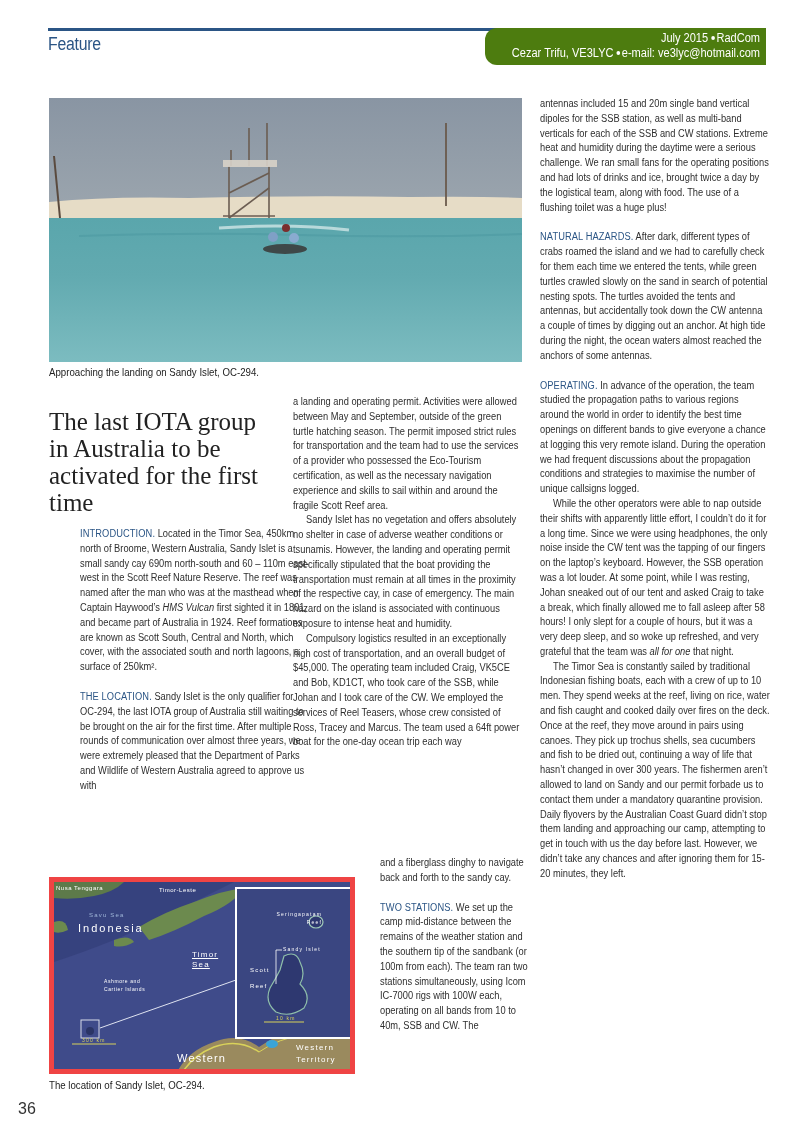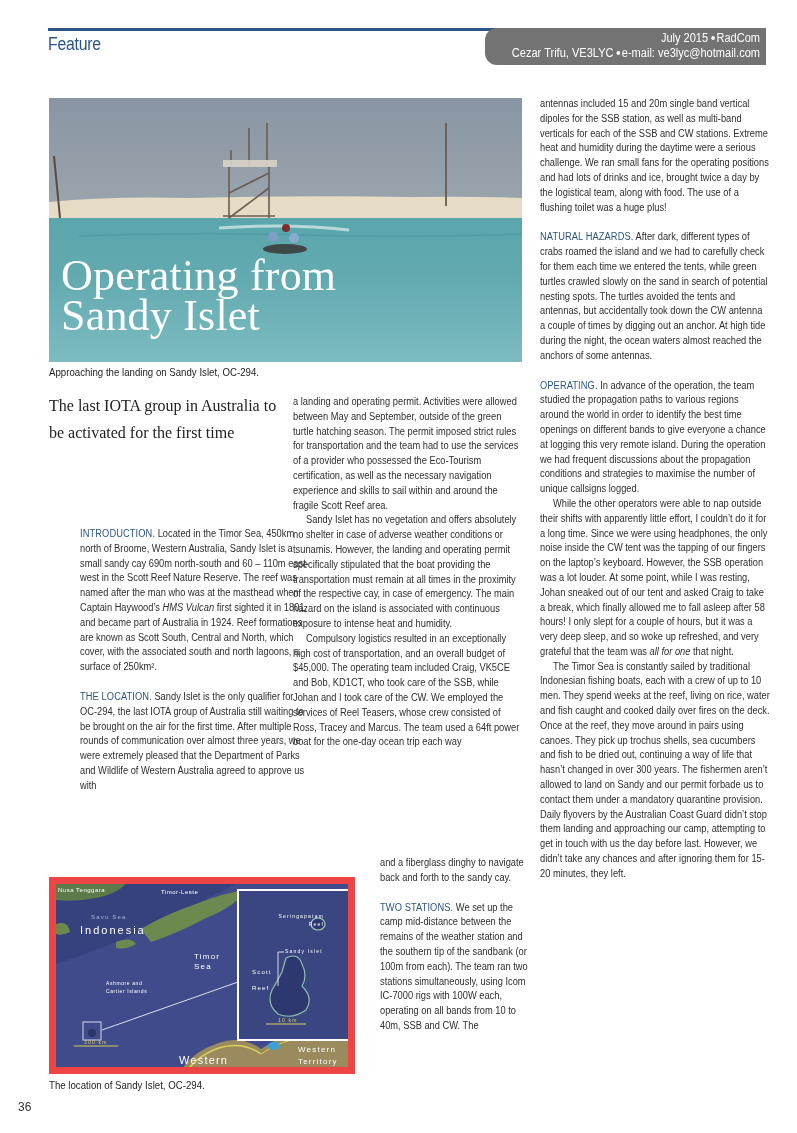--- a/index.html
+++ b/index.html
@@ -1,38 +1,38 @@
 <!DOCTYPE html>
 <html><head>
 <meta charset="utf-8">
 <style>
   html, body { margin:0; padding:0; background:#ffffff; }
   body { width:797px; height:1133px; position:relative; overflow:hidden; font-family:"Liberation Sans", sans-serif; color:#2a2a2a; }
   .topline { position:absolute; left:48px; top:28px; width:718px; height:3px; background:#2b5585; }
   .section-label { position:absolute; left:48px; top:34px; font-family:"Liberation Sans", sans-serif; font-size:18px; color:#2b5585; letter-spacing:-0.3px; transform:scaleX(0.88); transform-origin:left top; }
-  .issue-box { position:absolute; left:485px; top:28px; width:281px; height:37px; background:#737373; border-radius:0 0 0 12px; border-top-left-radius:12px; color:#ffffff; text-align:right; font-size:12px; line-height:15px; padding:3px 6px 0 0; box-sizing:border-box; }
+  .issue-box { position:absolute; left:485px; top:28px; width:281px; height:37px; background:#4d7c0f; border-radius:0 0 0 12px; border-top-left-radius:12px; color:#ffffff; text-align:right; font-size:12px; line-height:15px; padding:3px 6px 0 0; box-sizing:border-box; }
   .issue-box .line { display:block; transform:scaleX(0.92); transform-origin:right top; white-space:nowrap; }
   .bullet { display:inline-block; width:4px; height:4px; background:#fff; border-radius:50%; margin:0 2px 2px 3px; vertical-align:middle; }
 
   .hero { position:absolute; left:49px; top:98px; width:473px; height:264px; overflow:hidden; background:#8a9aa8; }
   .hero svg { display:block; }
   .hero-title { position:absolute; left:12px; top:158px; font-family:"Liberation Serif", serif; color:#ffffff; font-size:44px; line-height:40px; font-weight:normal; letter-spacing:0.2px; }
   .caption { position:absolute; font-size:10.5px; color:#222; transform:scaleX(0.92); transform-origin:left top; white-space:nowrap; }
 
-  .subhead { position:absolute; left:49px; top:392px; width:232px; font-family:"Liberation Serif", serif; font-size:16px; line-height:27px; color:#222; }
+  .subhead { position:absolute; left:49px; top:408px; width:232px; font-family:"Liberation Serif", serif; font-size:25px; line-height:27px; color:#222; }
   .col { position:absolute; font-size:10px; line-height:14.8px; color:#2e2e2e; }
   .col p { margin:0; }
   .col .gap { height:15px; }
   .col .indent { text-indent:14px; }
   .kicker { color:#2b5585; font-weight:normal; letter-spacing:0.1px; }
   .col-text { display:block; transform:scaleX(0.93); transform-origin:left top; width:107.5%; }
 
-  .map { position:absolute; left:49px; top:877px; width:306px; height:197px; overflow:hidden; background:#a21caf; border:7px solid #ef4444; box-sizing:border-box; }
+  .map { position:absolute; left:49px; top:877px; width:306px; height:197px; overflow:hidden; background:#a21caf; border:5px solid #ef4444; box-sizing:border-box; }
   .map-label { position:absolute; color:#ffffff; font-size:7px; letter-spacing:1.2px; white-space:nowrap; }
-  .page-num { position:absolute; left:18px; top:1100px; font-size:12px; color:#333; }
+  .page-num { position:absolute; left:18px; top:1100px; font-size:16px; color:#333; }
 </style>
 </head>
 <body>
 
 <div class="topline"></div>
 <div class="section-label">Feature</div>
 <div class="issue-box">
   <span class="line"><span>July 2015</span><span class="bullet"></span><span>RadCom</span></span>
   <span class="line"><span>Cezar Trifu, VE3LYC</span><span class="bullet"></span><span>e-mail:</span> <span>ve3lyc@hotmail.com</span></span>
 </div>
@@ -68,24 +68,20 @@
     </g>
     <rect x="174" y="62" width="54" height="7" fill="#d8d2c8" opacity="0.9"></rect>
     <line x1="5" y1="58" x2="11" y2="120" stroke="#5a4a3e" stroke-width="2"></line>
     <line x1="397" y1="25" x2="397" y2="108" stroke="#6a5a4c" stroke-width="1.8"></line>
 
     <ellipse cx="236" cy="151" rx="22" ry="5" fill="#3e4848"></ellipse>
     <circle cx="224" cy="139" r="5" fill="#7fa0c6"></circle>
     <circle cx="245" cy="140" r="5" fill="#8aabd0"></circle>
     <circle cx="237" cy="130" r="4" fill="#7a2e2e"></circle>
   </svg>
-  <div class="hero-title">
-    <div>Operating from</div>
-    <div>Sandy Islet</div>
-  </div>
 </div>
 <div class="caption" style="left:49px; top:366px;">Approaching the landing on Sandy Islet, OC-294.</div>
 
 <div class="subhead">The last IOTA group in Australia to be activated for the first time</div>
 
 <div class="col" style="left:49px; top:527px; width:232px;margin-left:31px;">
   <div class="col-text">
     <p><span class="kicker">INTRODUCTION.</span><span> Located in the Timor Sea, 450km north of Broome, Western Australia, Sandy Islet is a small sandy cay 690m north-south and 60 – 110m east-west in the Scott Reef Nature Reserve. The reef was named after the man who was at the masthead when Captain Haywood’s </span><i>HMS Vulcan</i><span> first sighted it in 1801, and became part of Australia in 1924. Reef formations are known as Scott South, Central and North, which cover, with the associated south and north lagoons, a surface of 250km².</span></p>
     <div class="gap"></div>
     <p><span class="kicker">THE LOCATION.</span><span> Sandy Islet is the only qualifier for OC-294, the last IOTA group of Australia still waiting to be brought on the air for the first time. After multiple rounds of communication over almost three years, we were extremely pleased that the Department of Parks and Wildlife of Western Australia agreed to approve us with</span></p>
@@ -139,21 +135,21 @@
     <path d="M230 74 Q242 68 246 80 Q252 92 246 102 Q258 114 250 126 Q236 136 222 130 Q210 120 216 106 Q222 96 226 88 Z" fill="#2e3870" stroke="#8fbfaa" stroke-width="1.2"></path>
     <line x1="222" y1="68" x2="222" y2="102" stroke="#ffffff" stroke-width="0.8"></line>
     <line x1="222" y1="68" x2="228" y2="68" stroke="#ffffff" stroke-width="0.8"></line>
     <line x1="210" y1="140" x2="250" y2="140" stroke="#d8d25a" stroke-width="1.2"></line>
     <line x1="18" y1="162" x2="62" y2="162" stroke="#d8d25a" stroke-width="1.2"></line>
   </svg>
   <span class="map-label" style="left:2px; top:3px; font-size:6px; letter-spacing:0.5px;">Nusa Tenggara</span>
   <span class="map-label" style="left:105px; top:5px; font-size:6px; letter-spacing:0.5px;">Timor-Leste</span>
   <span class="map-label" style="left:35px; top:30px; font-size:6px; color:#9fb6d8;">Savu Sea</span>
   <span class="map-label" style="left:24px; top:40px; font-size:11px; letter-spacing:2px;">Indonesia</span>
-  <span class="map-label" style="left:138px; top:68px; width:40px; white-space:normal; line-height:10px; font-size:8px;">Timor Sea</span>
+  <span class="map-label" style="left:138px; top:68px; width:40px; white-space:normal; line-height:10px; font-size:8px;text-decoration:underline;">Timor Sea</span>
   <span class="map-label" style="left:50px; top:95px; width:50px; white-space:normal; line-height:8px; font-size:5px; letter-spacing:0.6px;">Ashmore and Cartier Islands</span>
   <span class="map-label" style="left:123px; top:168px; width:58px; white-space:normal; line-height:16px; font-size:11px;">Western Australia</span>
   <span class="map-label" style="left:242px; top:160px; width:60px; white-space:normal; line-height:12px; font-size:8px;">Western Territory</span>
   <span class="map-label" style="left:28px; top:155px; font-size:5px; color:#d8d25a;">300 km</span>
   <span class="map-label" style="left:220px; top:28px; width:48px; white-space:normal; line-height:8px; font-size:5px; text-align:right;">Seringapatam Reef</span>
   <span class="map-label" style="left:229px; top:64px; font-size:5px;">Sandy Islet</span>
   <span class="map-label" style="left:196px; top:80px; width:22px; white-space:normal; line-height:16px; font-size:6px;"></span>
   <span class="map-label" style="left:196px; top:80px; width:22px; white-space:normal; line-height:16px; font-size:6px;">Scott Reef</span>
   <span class="map-label" style="left:222px; top:133px; font-size:5px; color:#d8d25a;">10 km</span>
 </div>

